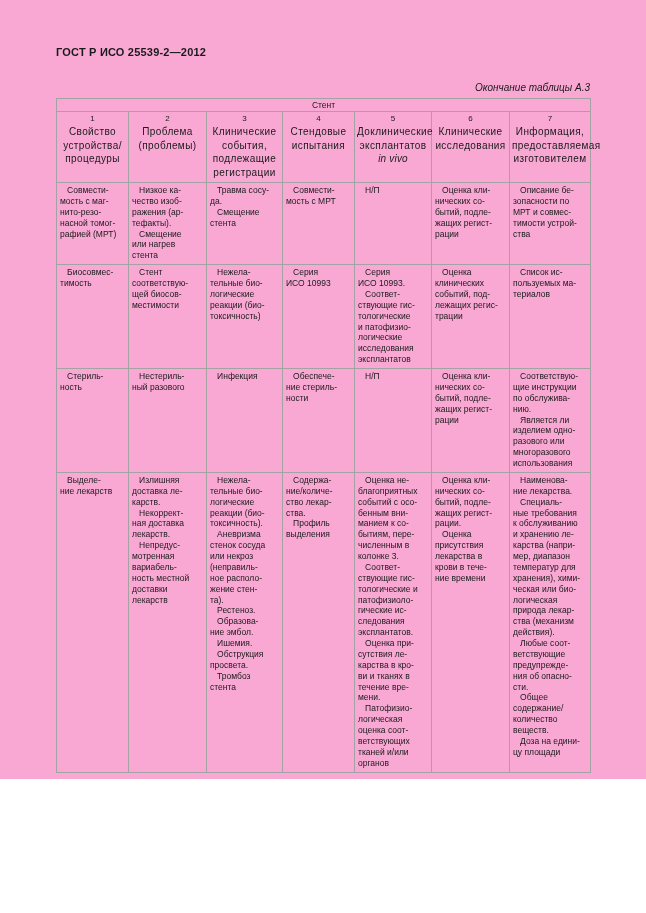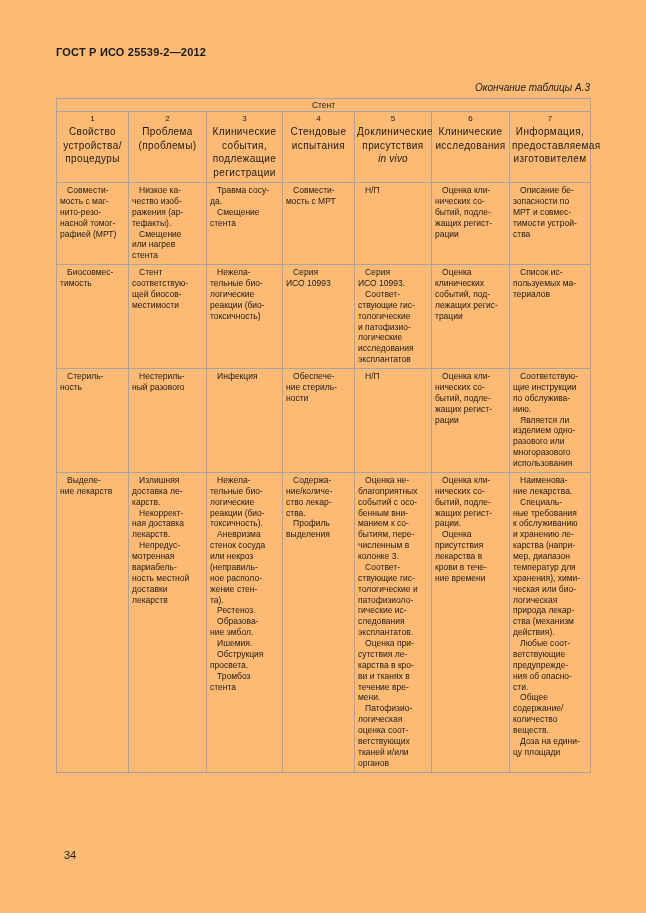--- a/index.html
+++ b/index.html
@@ -1,17 +1,17 @@
 <!DOCTYPE html>
 <html><head>
 <meta charset="utf-8">
 <style>
   * { margin:0; padding:0; box-sizing:border-box; }
   body { background:#ffffff; font-family:"Liberation Sans", sans-serif; color:#1a1a1a; }
-  .page { position:relative; width:646px; height:913px; background:#fdba74; overflow:hidden; }
+  .page { position:relative; width:646px; height:779px; background:#f9a8d4; overflow:hidden; }
   .content { position:absolute; left:56px; top:46px; width:534px; }
   .doc-header { font-weight:bold; font-size:11px; letter-spacing:0.2px; margin-bottom:24px; }
   .caption { font-style:italic; font-size:10px; margin-bottom:5px;text-align:right; }
   table { border-collapse:collapse; width:534px; table-layout:fixed; }
   th, td { border:1px solid #a3a3a3; vertical-align:top; font-weight:normal; }
   .t-title { text-align:center; font-size:8.5px; padding:1px 2px; }
   .col-head th { text-align:center; padding:2px 2px 3px 2px; }
   .cnum { font-size:8px; margin-bottom:2px; }
   .clabel { font-size:10px; letter-spacing:0.4px; line-height:1.35; white-space:pre-line; }
   .clabel.italic { font-style:italic; letter-spacing:0.2px; }
@@ -64,21 +64,21 @@
           </th>
           <th>
             <div class="cnum">4</div>
             <div class="clabel">Стендовые
 испытания</div>
             <div class="clabel italic"></div>
           </th>
           <th>
             <div class="cnum">5</div>
             <div class="clabel">Доклинические
-присутствия</div>
+эксплантатов</div>
             <div class="clabel italic">in vivo</div>
           </th>
           <th>
             <div class="cnum">6</div>
             <div class="clabel">Клинические
 исследования</div>
             <div class="clabel italic"></div>
           </th>
           <th>
             <div class="cnum">7</div>

